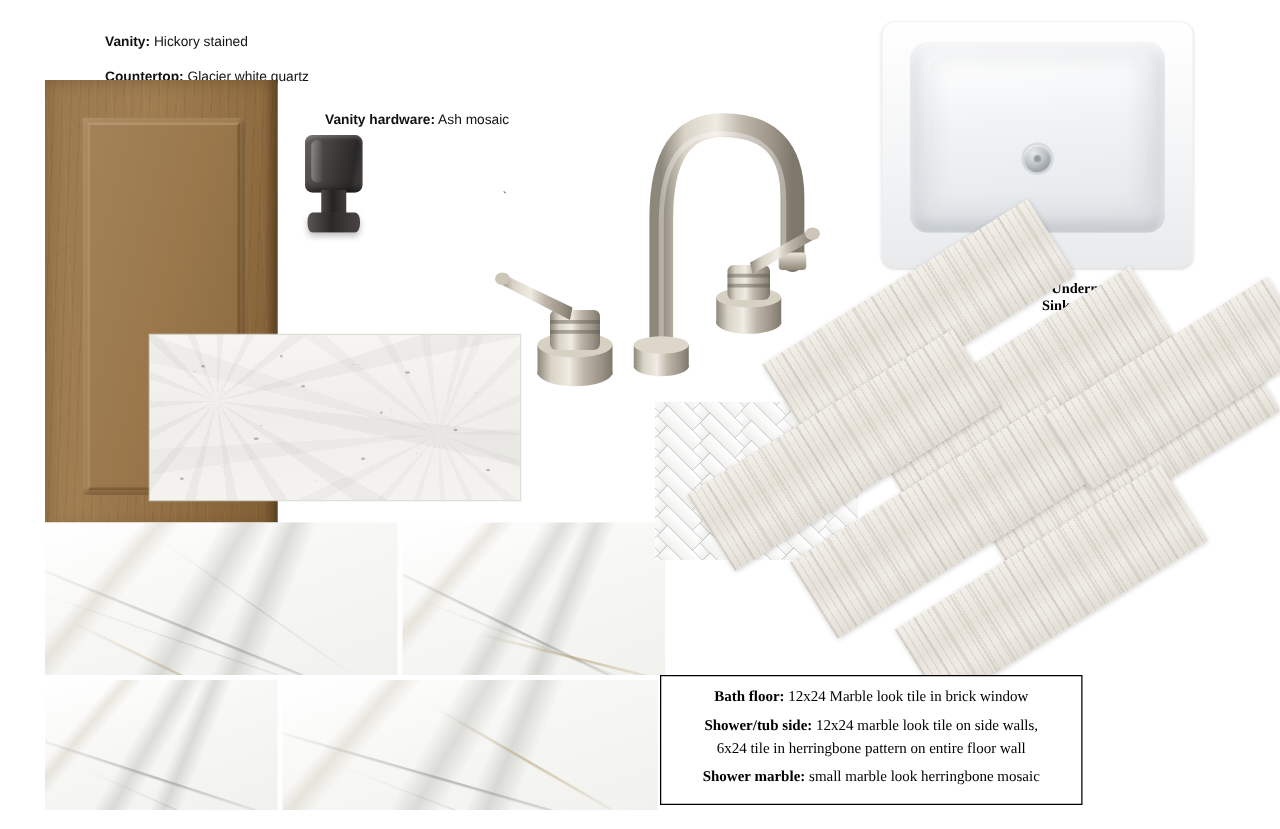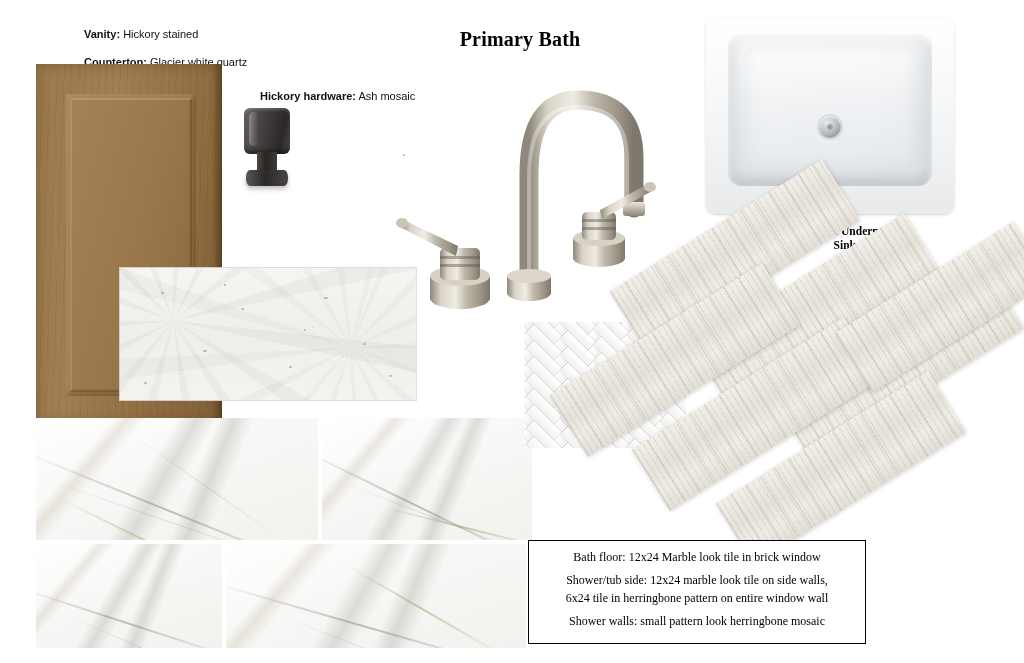--- a/index.html
+++ b/index.html
@@ -306,45 +306,44 @@
     background: #fff;
     padding: 8px 8px 6px 8px;
     box-sizing: border-box;
     text-align: center;
     font-family: "Liberation Serif", serif;
     font-size: 12px;
     line-height: 1.45;
   }
   .notes .line { margin-bottom: 6px; }
   .notes .line:last-child { margin-bottom: 0; }
-  .notes b { font-weight: normal; text-align: center; }
+  .notes b { font-weight: bold; text-align: center; }
 
   .tick {
     position: absolute;
     left: 402px; top: 152px;
     font-family: "Liberation Serif", serif;
     font-size: 11px;
     color: #555;
   }
 </style>
 </head>
 <body>
 
 <div class="board">
 
-  <div class="title">Primary Bath</div>
 
   <div class="ann ann-vanity">
     <b>Vanity:</b><span> Hickory stained</span>
   </div>
   <div class="ann ann-counter">
     <b>Countertop:</b><span> Glacier white quartz</span>
   </div>
   <div class="ann ann-hardware">
-    <b>Hickory hardware:</b><span> Ash mosaic</span>
+    <b>Vanity hardware:</b><span> Ash mosaic</span>
   </div>
 
   <div class="cabinet">
     <div class="grain"></div>
     <div class="inner-frame">
       <div class="bevel"></div>
     </div>
     <div class="edge-right"></div>
   </div>
 
@@ -584,20 +583,20 @@
     <div class="plank" style="left:128px; top:204px; width:250px; height:72px; transform: rotate(-32deg);"></div>
     <div class="plank" style="left:250px; top:44px;  width:210px; height:70px; transform: rotate(-32deg);"></div>
   </div>
 
   <div class="notes">
     <div class="line">
       <b>Bath floor:</b><span> 12x24 Marble look tile in brick window</span>
     </div>
     <div class="line">
       <b>Shower/tub side:</b><span> 12x24 marble look tile on side walls,</span><br>
-      <span>6x24 tile in herringbone pattern on entire window wall</span>
+      <span>6x24 tile in herringbone pattern on entire floor wall</span>
     </div>
     <div class="line">
-      <b>Shower walls:</b><span> small pattern look herringbone mosaic</span>
+      <b>Shower marble:</b><span> small marble look herringbone mosaic</span>
     </div>
   </div>
 
 </div>
 
 </body></html>

